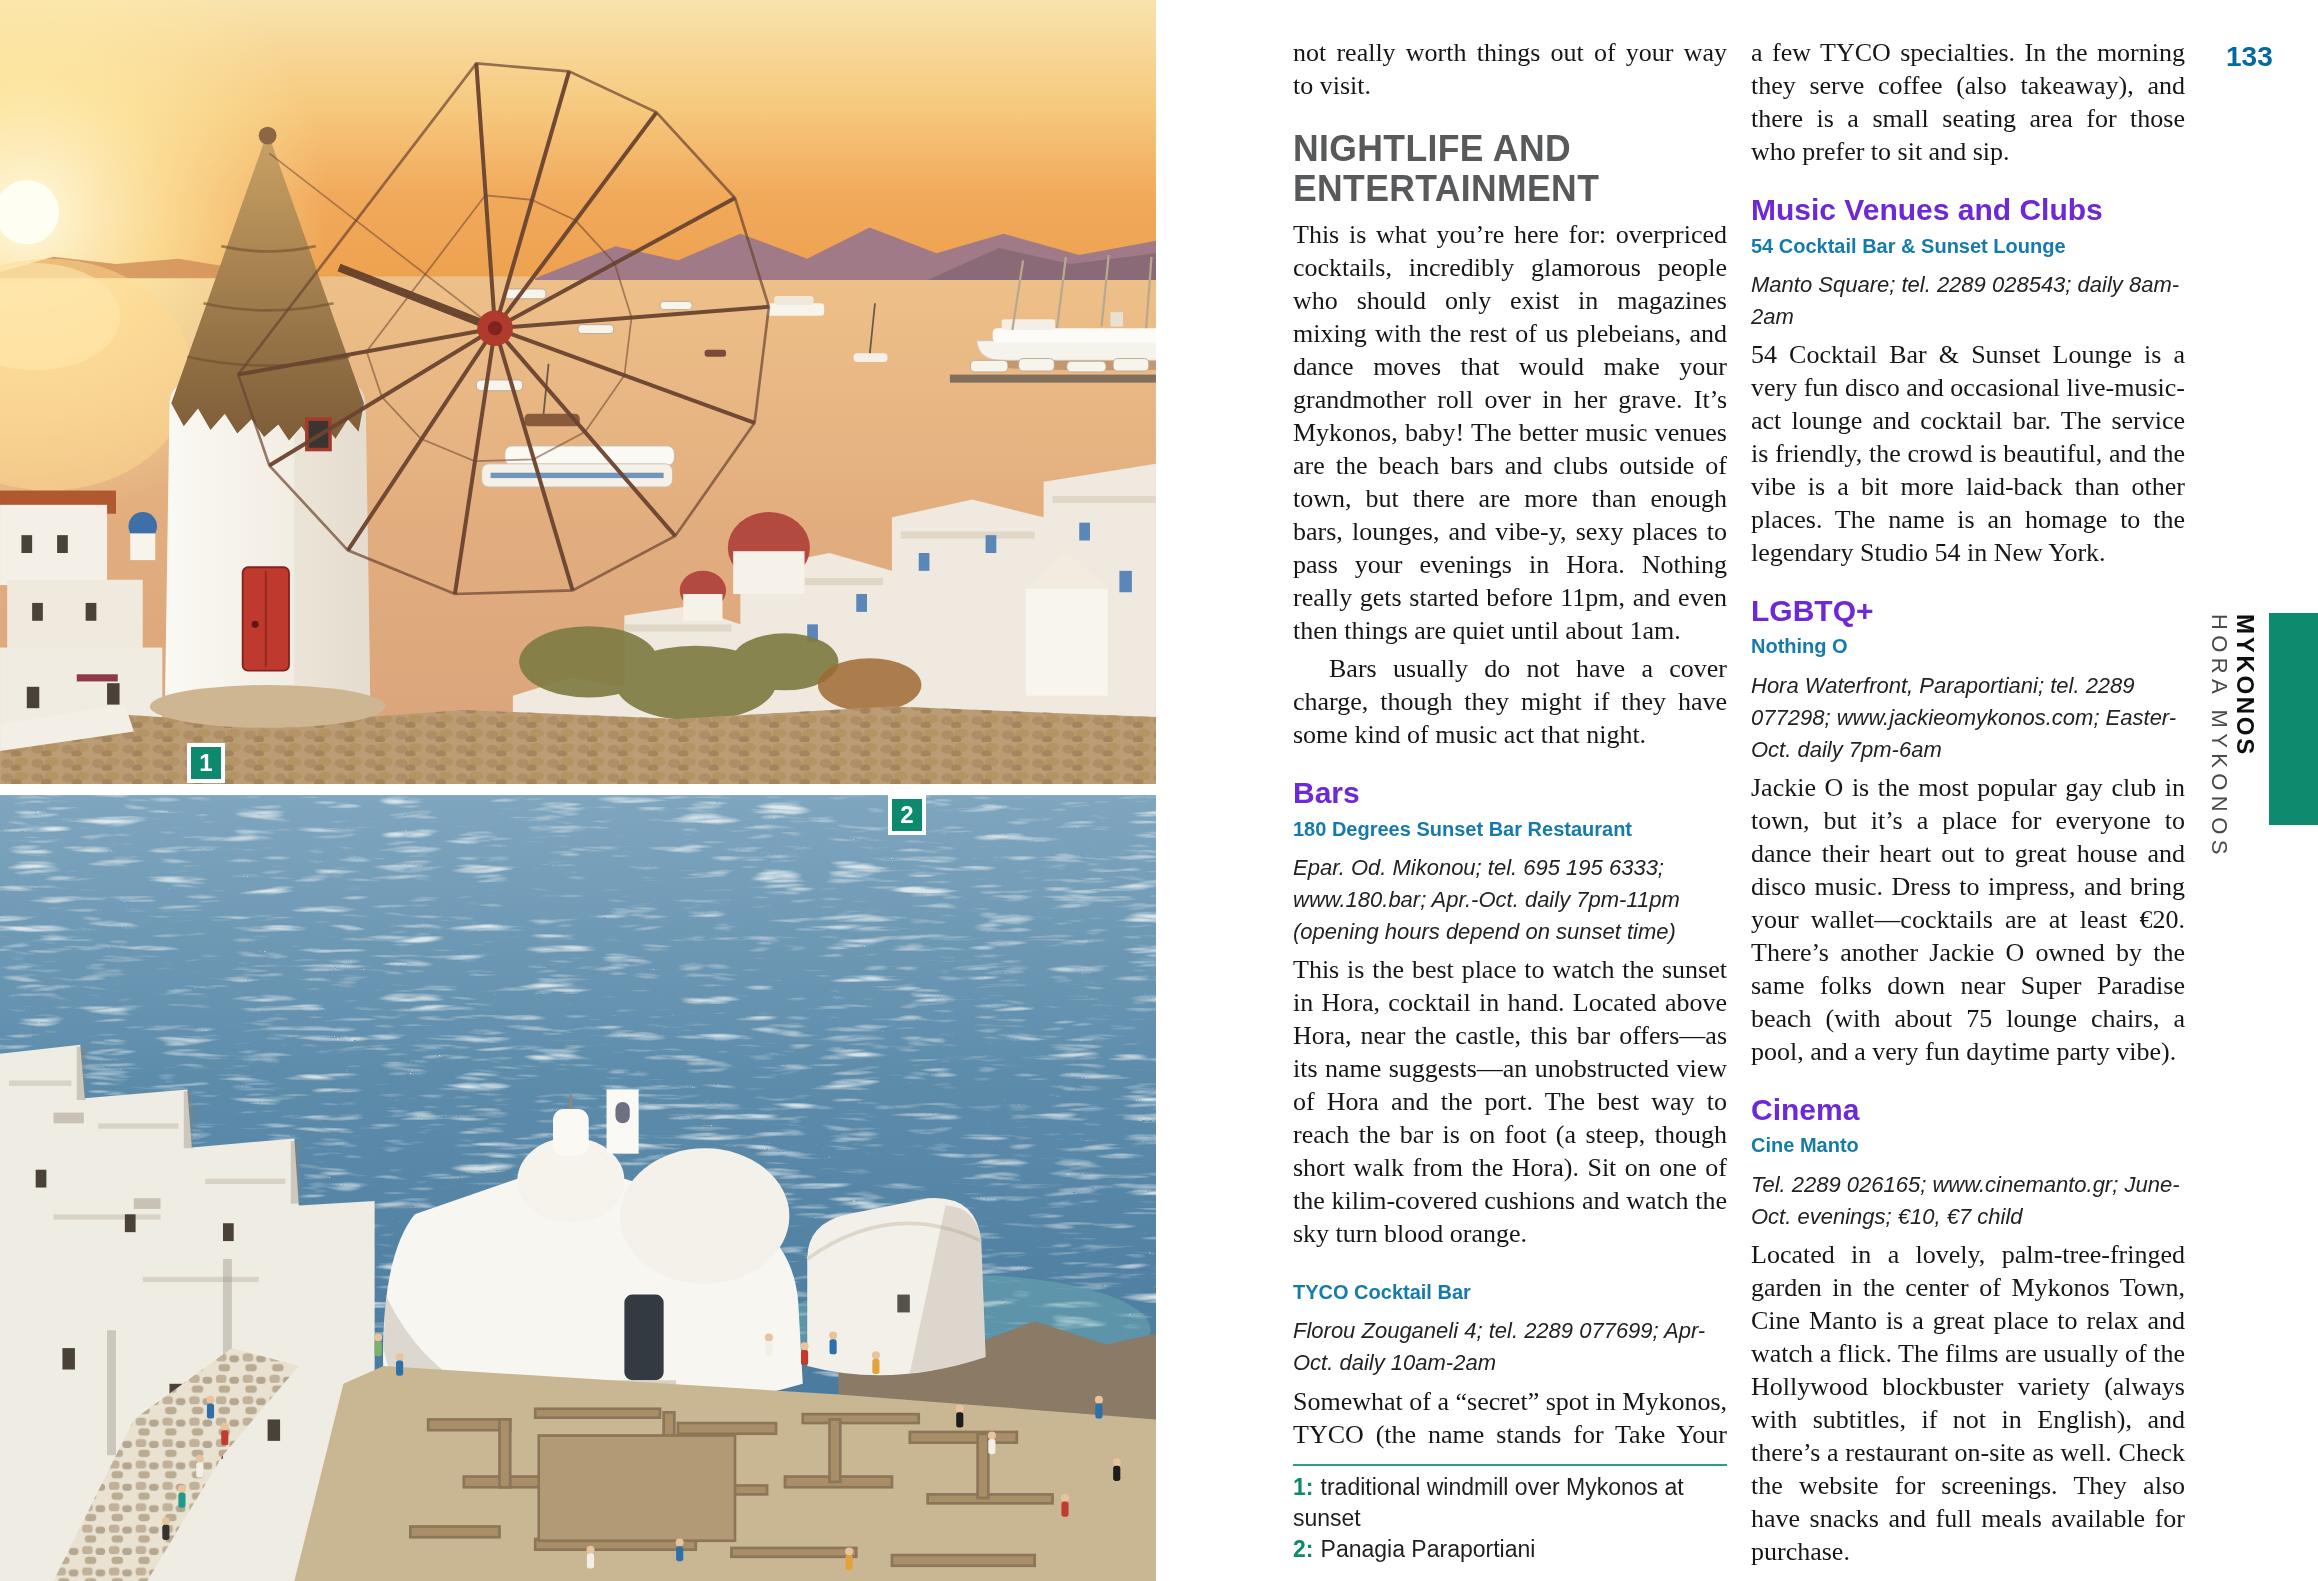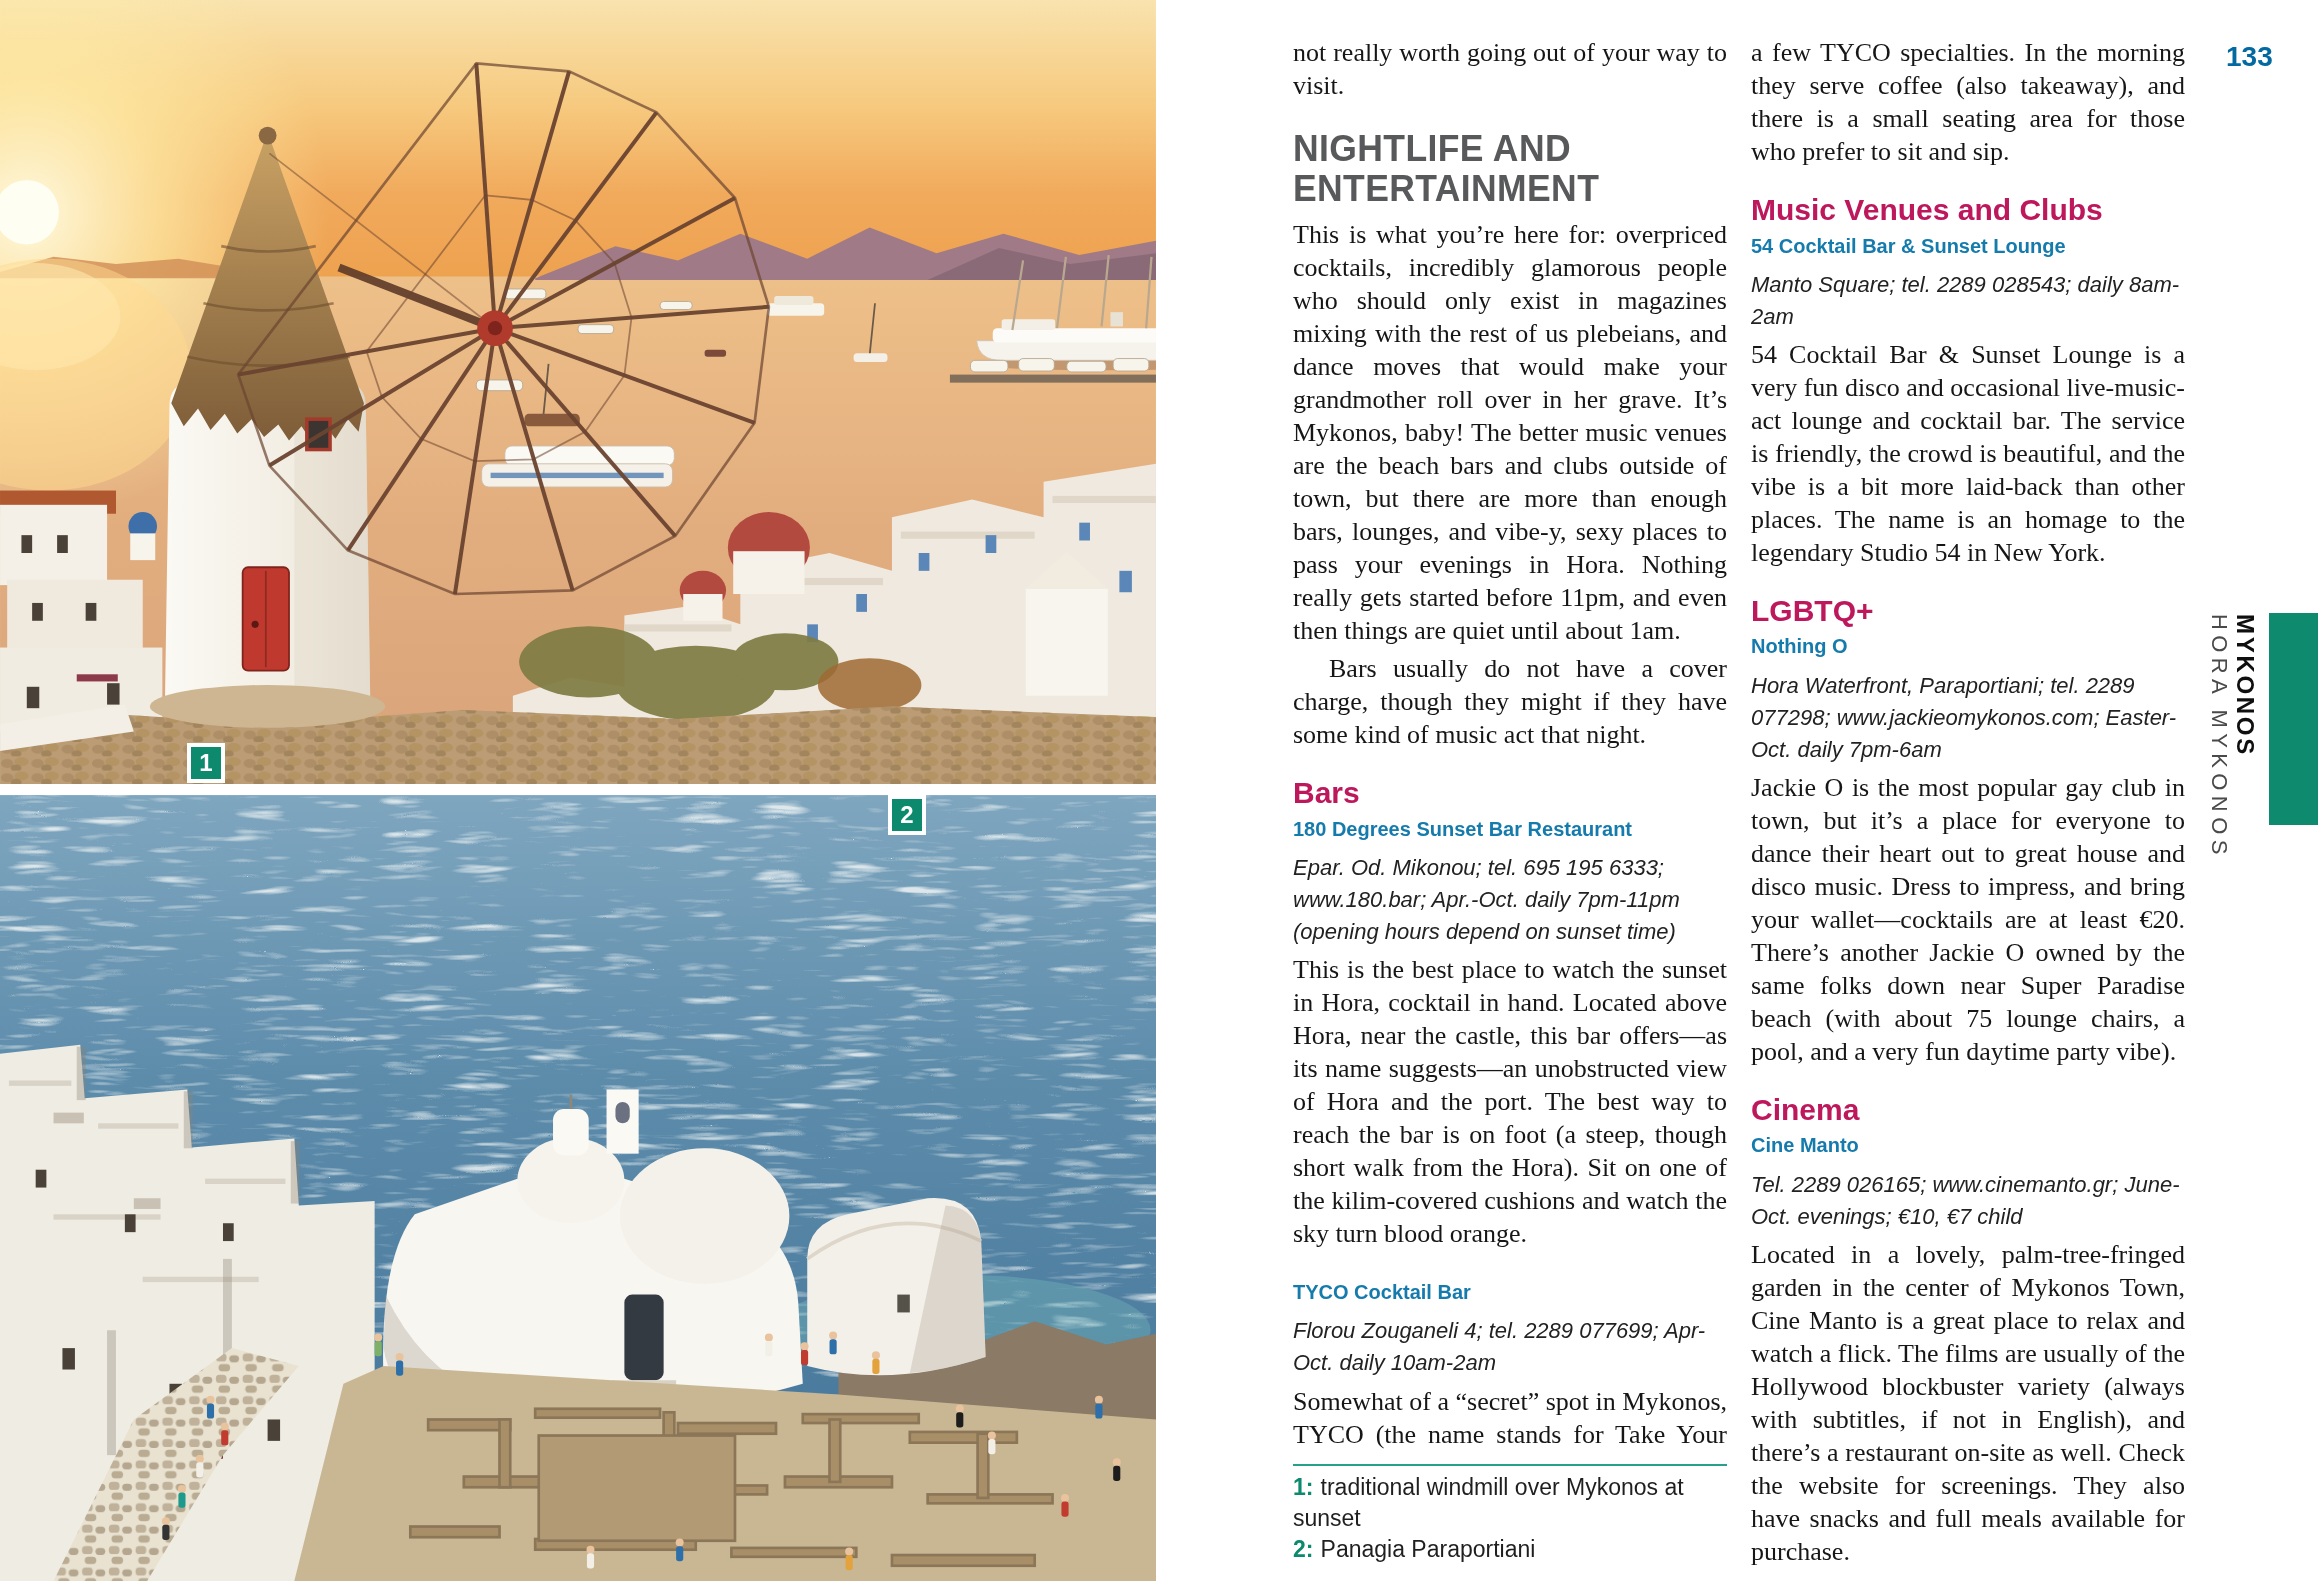--- a/index.html
+++ b/index.html
@@ -24,21 +24,21 @@
   #col2 { left:1751px; max-height:1545px; overflow:hidden; }
 
   .body { font-family:"Liberation Serif", serif; font-size:26px; line-height:33px;
           text-align:justify; color:#161616; margin:0; }
   .body.indent { text-indent:36px; }
   .mt  { margin-top:5.4px; }
 
   .h1 { font-size:37px; line-height:40px; font-weight:700; color:#58595b;
         letter-spacing:0.4px; margin:27px 0 9px; transform:scaleX(.96);
         transform-origin:left; }
-  .h2 { font-size:30px; line-height:33px; font-weight:700; color:#be185d; margin:25px 0 0; }
+  .h2 { font-size:30px; line-height:33px; font-weight:700; color:#6d28d9; margin:25px 0 0; }
   .h3 { font-size:20px; line-height:31px; font-weight:700; color:#157bad; margin:4.5px 0 0; }
   .info { font-size:22px; line-height:32px; font-style:italic; color:#222222;
           margin:7.1px 0 5.4px; }
 
   
   .caption { position:absolute; left:1293px; top:1464px; width:434px;
              border-top:2.7px solid #28a18c; padding-top:6px;
              font-size:23px; line-height:31px; color:#1f1f1f; }
   .cap-num { font-weight:700; color:#0d8a6e; margin-right:7.1px; }
 
@@ -353,21 +353,21 @@
       <use href="#prs" x="662" y="860" fill="#f2efe7"></use>
         <use href="#prs" x="762" y="852" fill="#2d6fa8"></use>
       <use href="#prs" x="952" y="862" fill="#e3a23c"></use>
     </g>
   </svg>
 
   <div class="badge" id="badge1">1</div>
   <div class="badge" id="badge2">2</div>
 
   <div class="col" id="col1">
-    <p class="body">not really worth going out of your way to visit.</p>
+    <p class="body">not really worth things out of your way to visit.</p>
 
     <h1 class="h1">NIGHTLIFE AND ENTERTAINMENT</h1>
     <p class="body">This is what you’re here for: overpriced cocktails, incredibly glamorous people who should only exist in magazines mixing with the rest of us plebeians, and dance moves that would make your grandmother roll over in her grave. It’s Mykonos, baby! The better music venues are the beach bars and clubs outside of town, but there are more than enough bars, lounges, and vibe-y, sexy places to pass your evenings in Hora. Nothing really gets started before 11pm, and even then things are quiet until about 1am.</p>
     <p class="body indent mt">Bars usually do not have a cover charge, though they might if they have some kind of music act that night.</p>
 
     <h2 class="h2">Bars</h2>
 
     <h3 class="h3">180 Degrees Sunset Bar Restaurant</h3>
     <p class="info">Epar. Od. Mikonou; tel. 695 195 6333; www.180.bar; Apr.-Oct. daily 7pm-11pm (opening hours depend on sunset time)</p>
     <p class="body">This is the best place to watch the sunset in Hora, cocktail in hand. Located above Hora, near the castle, this bar offers—as its name suggests—an unobstructed view of Hora and the port. The best way to reach the bar is on foot (a steep, though short walk from the Hora). Sit on one of the kilim-covered cushions and watch the sky turn blood orange.</p>

